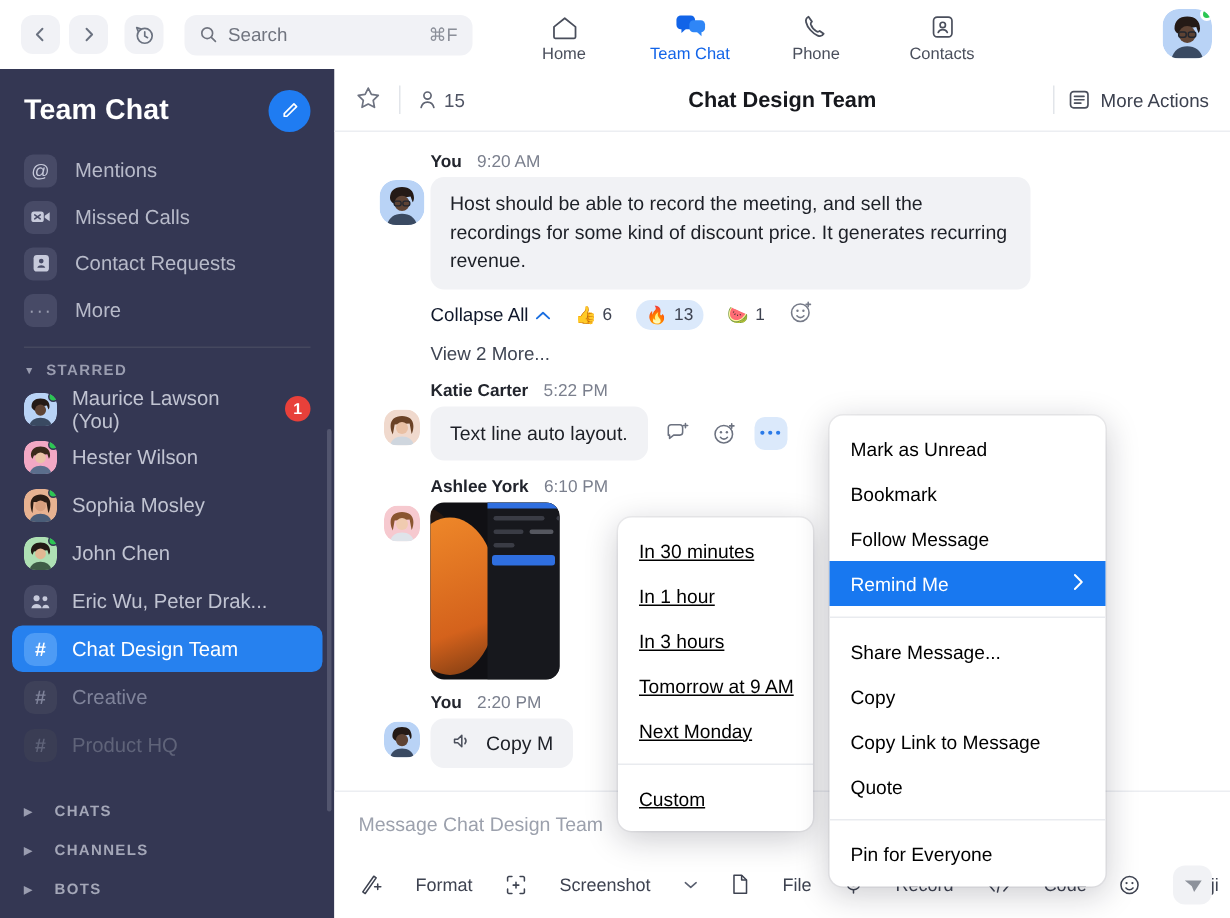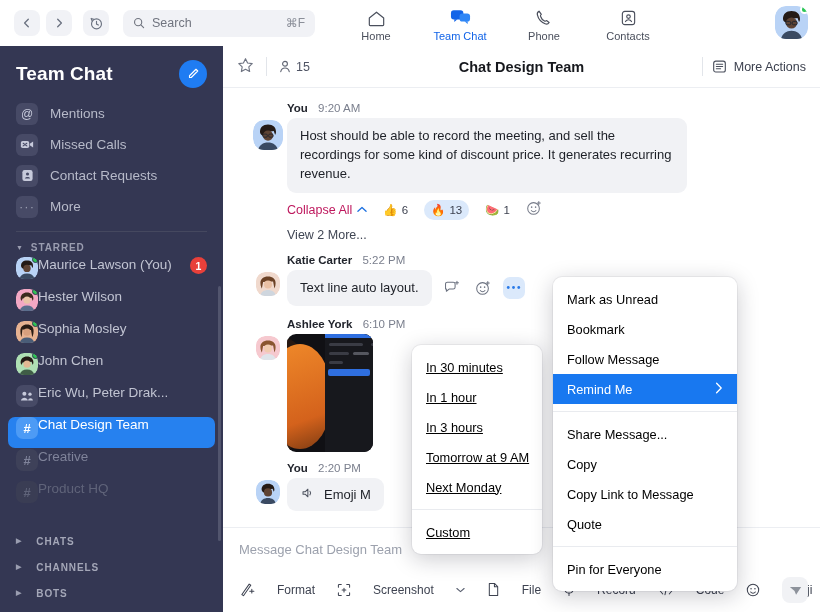--- a/index.html
+++ b/index.html
@@ -71,21 +71,21 @@
     display:flex; align-items:center; justify-content:center;
     font-size:12px; color:#c7cadb;
   }
   .sb-sep { height:1px; background:#45485f; margin:9px 16px 4px 16px; }
   .sb-group {
     display:flex; align-items:center; gap:7px; padding:6px 16px 3px 16px;
     font-size:10px; font-weight:bold; letter-spacing:.9px; color:#9a9db0;
   }
   .caret { font-size:7px; color:#9a9db0; }
   .sb-item {
-    display:flex; align-items:flex-start; height:31px; margin:1px 8px;
+    display:flex; align-items:center; gap:10px; height:31px; margin:1px 8px;
     padding:0 8px; border-radius:7px; font-size:13.5px; color:#c1c4d2;
   }
   .sb-item.selected { background:#2681ef; color:#fff; }
   .sb-item.dim { color:#7f839a; }
   .sb-item.dim2 { color:#5f6379; }
   .sb-av { position:relative; width:22px; height:22px; border-radius:8px; overflow:hidden; flex:0 0 22px;}
   .sb-av .dot {
     position:absolute; right:-1px; top:-1px; width:7px; height:7px;
     border-radius:50%; background:#2bc653; border:1.5px solid #343753;
   }
@@ -133,21 +133,21 @@
   .m-av {
     position:absolute; left:30px; width:30px; height:30px;
     border-radius:11px; overflow:hidden;
   }
   .bubble {
     display:inline-block; background:#f1f2f5; border-radius:9px;
     padding:9px 13px; font-size:13px; line-height:1.45; color:#1d2027;
     max-width:400px;
   }
   .reactions { display:flex; align-items:center; gap:9px; margin:7px 0 0 0; }
-  .collapse { color:#be185d; font-size:12.5px; display:flex; align-items:center; gap:5px; }
+  .collapse { color:#0f172a; font-size:12.5px; display:flex; align-items:center; gap:5px; }
   .chip {
     display:flex; align-items:center; gap:4px; height:20px; padding:0 7px;
     border-radius:10px; font-size:11.5px; color:#3e4351;
   }
   .chip.hot { background:#dbe9fb; }
   .viewmore { margin-top:8px; font-size:12.5px; color:#3f4553; }
 
   .bubble-row { display:flex; align-items:center; gap:9px; }
   .hover-ico {
     width:22px; height:22px; border-radius:7px; display:flex;
@@ -608,21 +608,21 @@
             <path d="M4 24c1-4 3.8-6 8-6s7 2 8 6z" fill="#3a4a62"></path>
           </svg>
         </div>
         <div class="audio-bubble">
           <span>
             <svg width="15" height="14" viewBox="0 0 16 15">
               <path d="M3.2 6.2h2.3L8.4 3.4v8.2L5.5 8.8H3.2z" fill="none" stroke="#4b505c" stroke-width="1.1" stroke-linejoin="round"></path>
               <path d="M10.6 5.6c.9 1.1.9 2.8 0 3.9" fill="none" stroke="#4b505c" stroke-width="1.1" stroke-linecap="round"></path>
             </svg>
           </span>
-          <span>Emoji M</span>
+          <span>Copy M</span>
         </div>
       </div>
     </div>
 
     <div class="composer">
       <div class="ph">Message Chat Design Team</div>
       <div class="tools">
         <span class="tool">
           <svg width="15" height="15" viewBox="0 0 16 16">
             <path d="M2 13.4 9.8 2.3l1.7 1.2-7.8 11.1z" fill="none" stroke="#3e4351" stroke-width="1.1" stroke-linejoin="round"></path>

